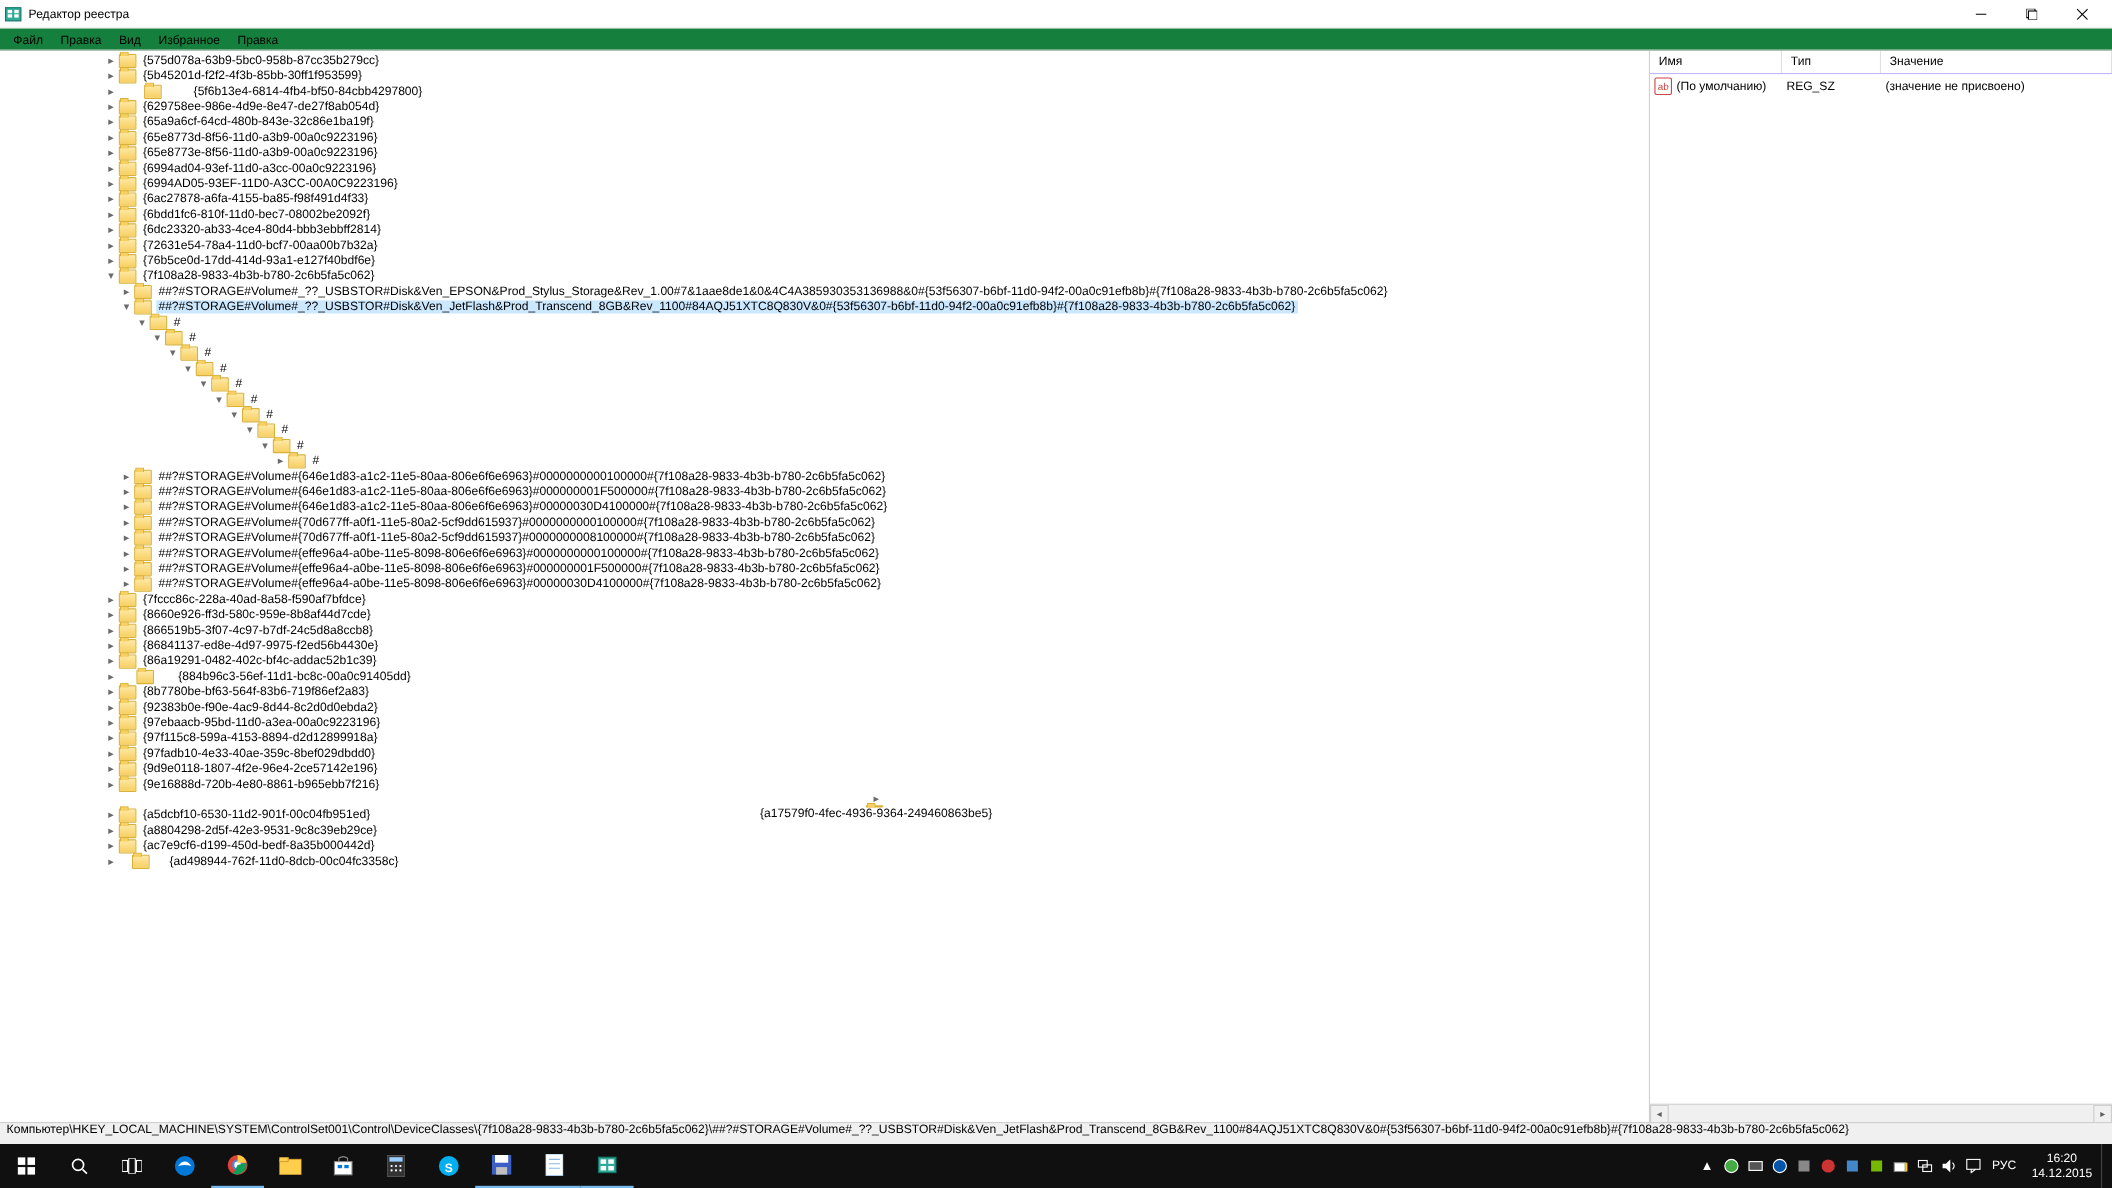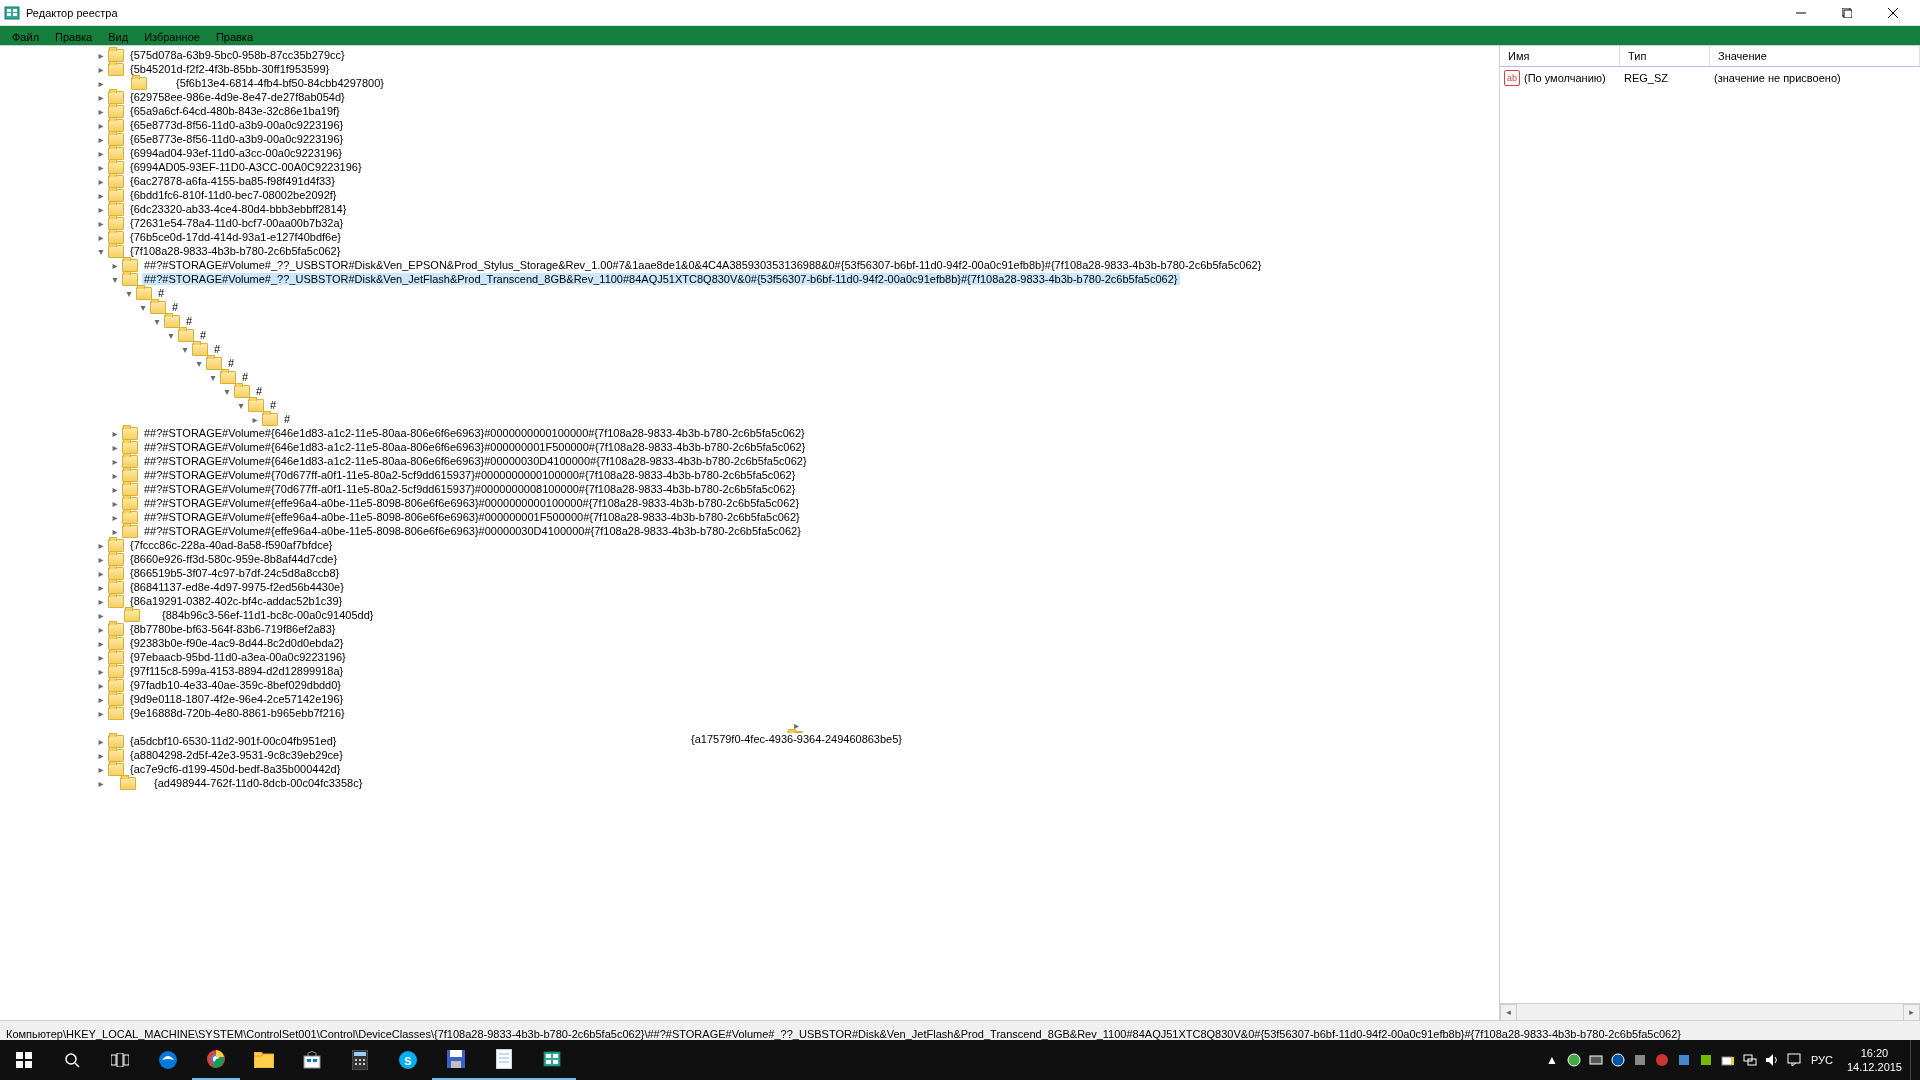--- a/index.html
+++ b/index.html
@@ -22,21 +22,21 @@
 .folder{width:16px;height:13px;background:linear-gradient(#ffe9a6,#f7cf62);border:1px solid #d8b13a;border-radius:1px;margin-right:4px;position:relative}
 .folder::before{content:"";position:absolute;top:-3px;left:0;width:6px;height:3px;background:#f7cf62;border:1px solid #d8b13a;border-bottom:none;border-radius:1px 1px 0 0}
 .label{padding:0 2px}
 .label.sel{background:#cce8ff}
 .list-pane{width:420px;display:flex;flex-direction:column;overflow:auto}
 .list-header{display:flex;border-bottom:1px solid #c4b5fd;background:#fff}
 .list-header .col{padding:4px 8px;border-right:1px solid #e0e0e0}
 .col-name{width:120px}.col-type{width:90px}.col-value{flex:1}
 .list-row{display:flex;align-items:center;padding:3px 4px}
 .val-icon{width:16px;height:16px;margin-right:4px;display:inline-flex;align-items:center;justify-content:center;font-size:9px;background:#fff;border:1px solid #c44;color:#c44;border-radius:2px}
-.statusbar{height:20px;border-top:1px solid #d0d0d0;display:flex;align-items:flex-end;padding:0 6px;background:#f0f0f0;white-space:nowrap;overflow:hidden}
+.statusbar{height:20px;border-top:1px solid #d0d0d0;display:flex;align-items:flex-start;padding:0 6px;background:#f0f0f0;white-space:nowrap;overflow:hidden}
 .taskbar{height:40px;background:#101010;display:flex;align-items:center;color:#fff}
 .tb-left{display:flex;align-items:center;height:100%}
 .tb-btn{width:48px;height:40px;display:flex;align-items:center;justify-content:center}
 .tb-btn.active{border-bottom:2px solid #76b9ed}
 .tb-right{margin-left:auto;display:flex;align-items:center;height:100%;padding-right:4px}
 .tray-icon{width:22px;height:40px;display:flex;align-items:center;justify-content:center;font-size:12px}
 .clock{text-align:center;padding:0 8px;line-height:1.3}
 .lang{padding:0 6px}
 .hscroll{height:17px;background:#f0f0f0;border-top:1px solid #d0d0d0;display:flex;align-items:center}
 .hscroll .arrow{width:17px;height:17px;display:flex;align-items:center;justify-content:center;background:#f0f0f0;border:1px solid #cdcdcd;font-size:9px;color:#606060}
@@ -285,21 +285,21 @@
             <span class="label">{866519b5-3f07-4c97-b7df-24c5d8a8ccb8}</span>
           </div>
           <div class="node" style="padding-left: 90px;">
             <span class="tw col"></span>
             <span class="folder"></span>
             <span class="label">{86841137-ed8e-4d97-9975-f2ed56b4430e}</span>
           </div>
           <div class="node" style="padding-left: 90px;">
             <span class="tw col"></span>
             <span class="folder"></span>
-            <span class="label">{86a19291-0382-402c-bf4c-addac52b1c39}</span>
+            <span class="label">{86a19291-0482-402c-bf4c-addac52b1c39}</span>
           </div>
           <div class="node" style="padding-left: 90px; gap: 16px;">
             <span class="tw col"></span>
             <span class="folder"></span>
             <span class="label">{884b96c3-56ef-11d1-bc8c-00a0c91405dd}</span>
           </div>
           <div class="node" style="padding-left: 90px;">
             <span class="tw col"></span>
             <span class="folder"></span>
             <span class="label">{8b7780be-bf63-564f-83b6-719f86ef2a83}</span>

